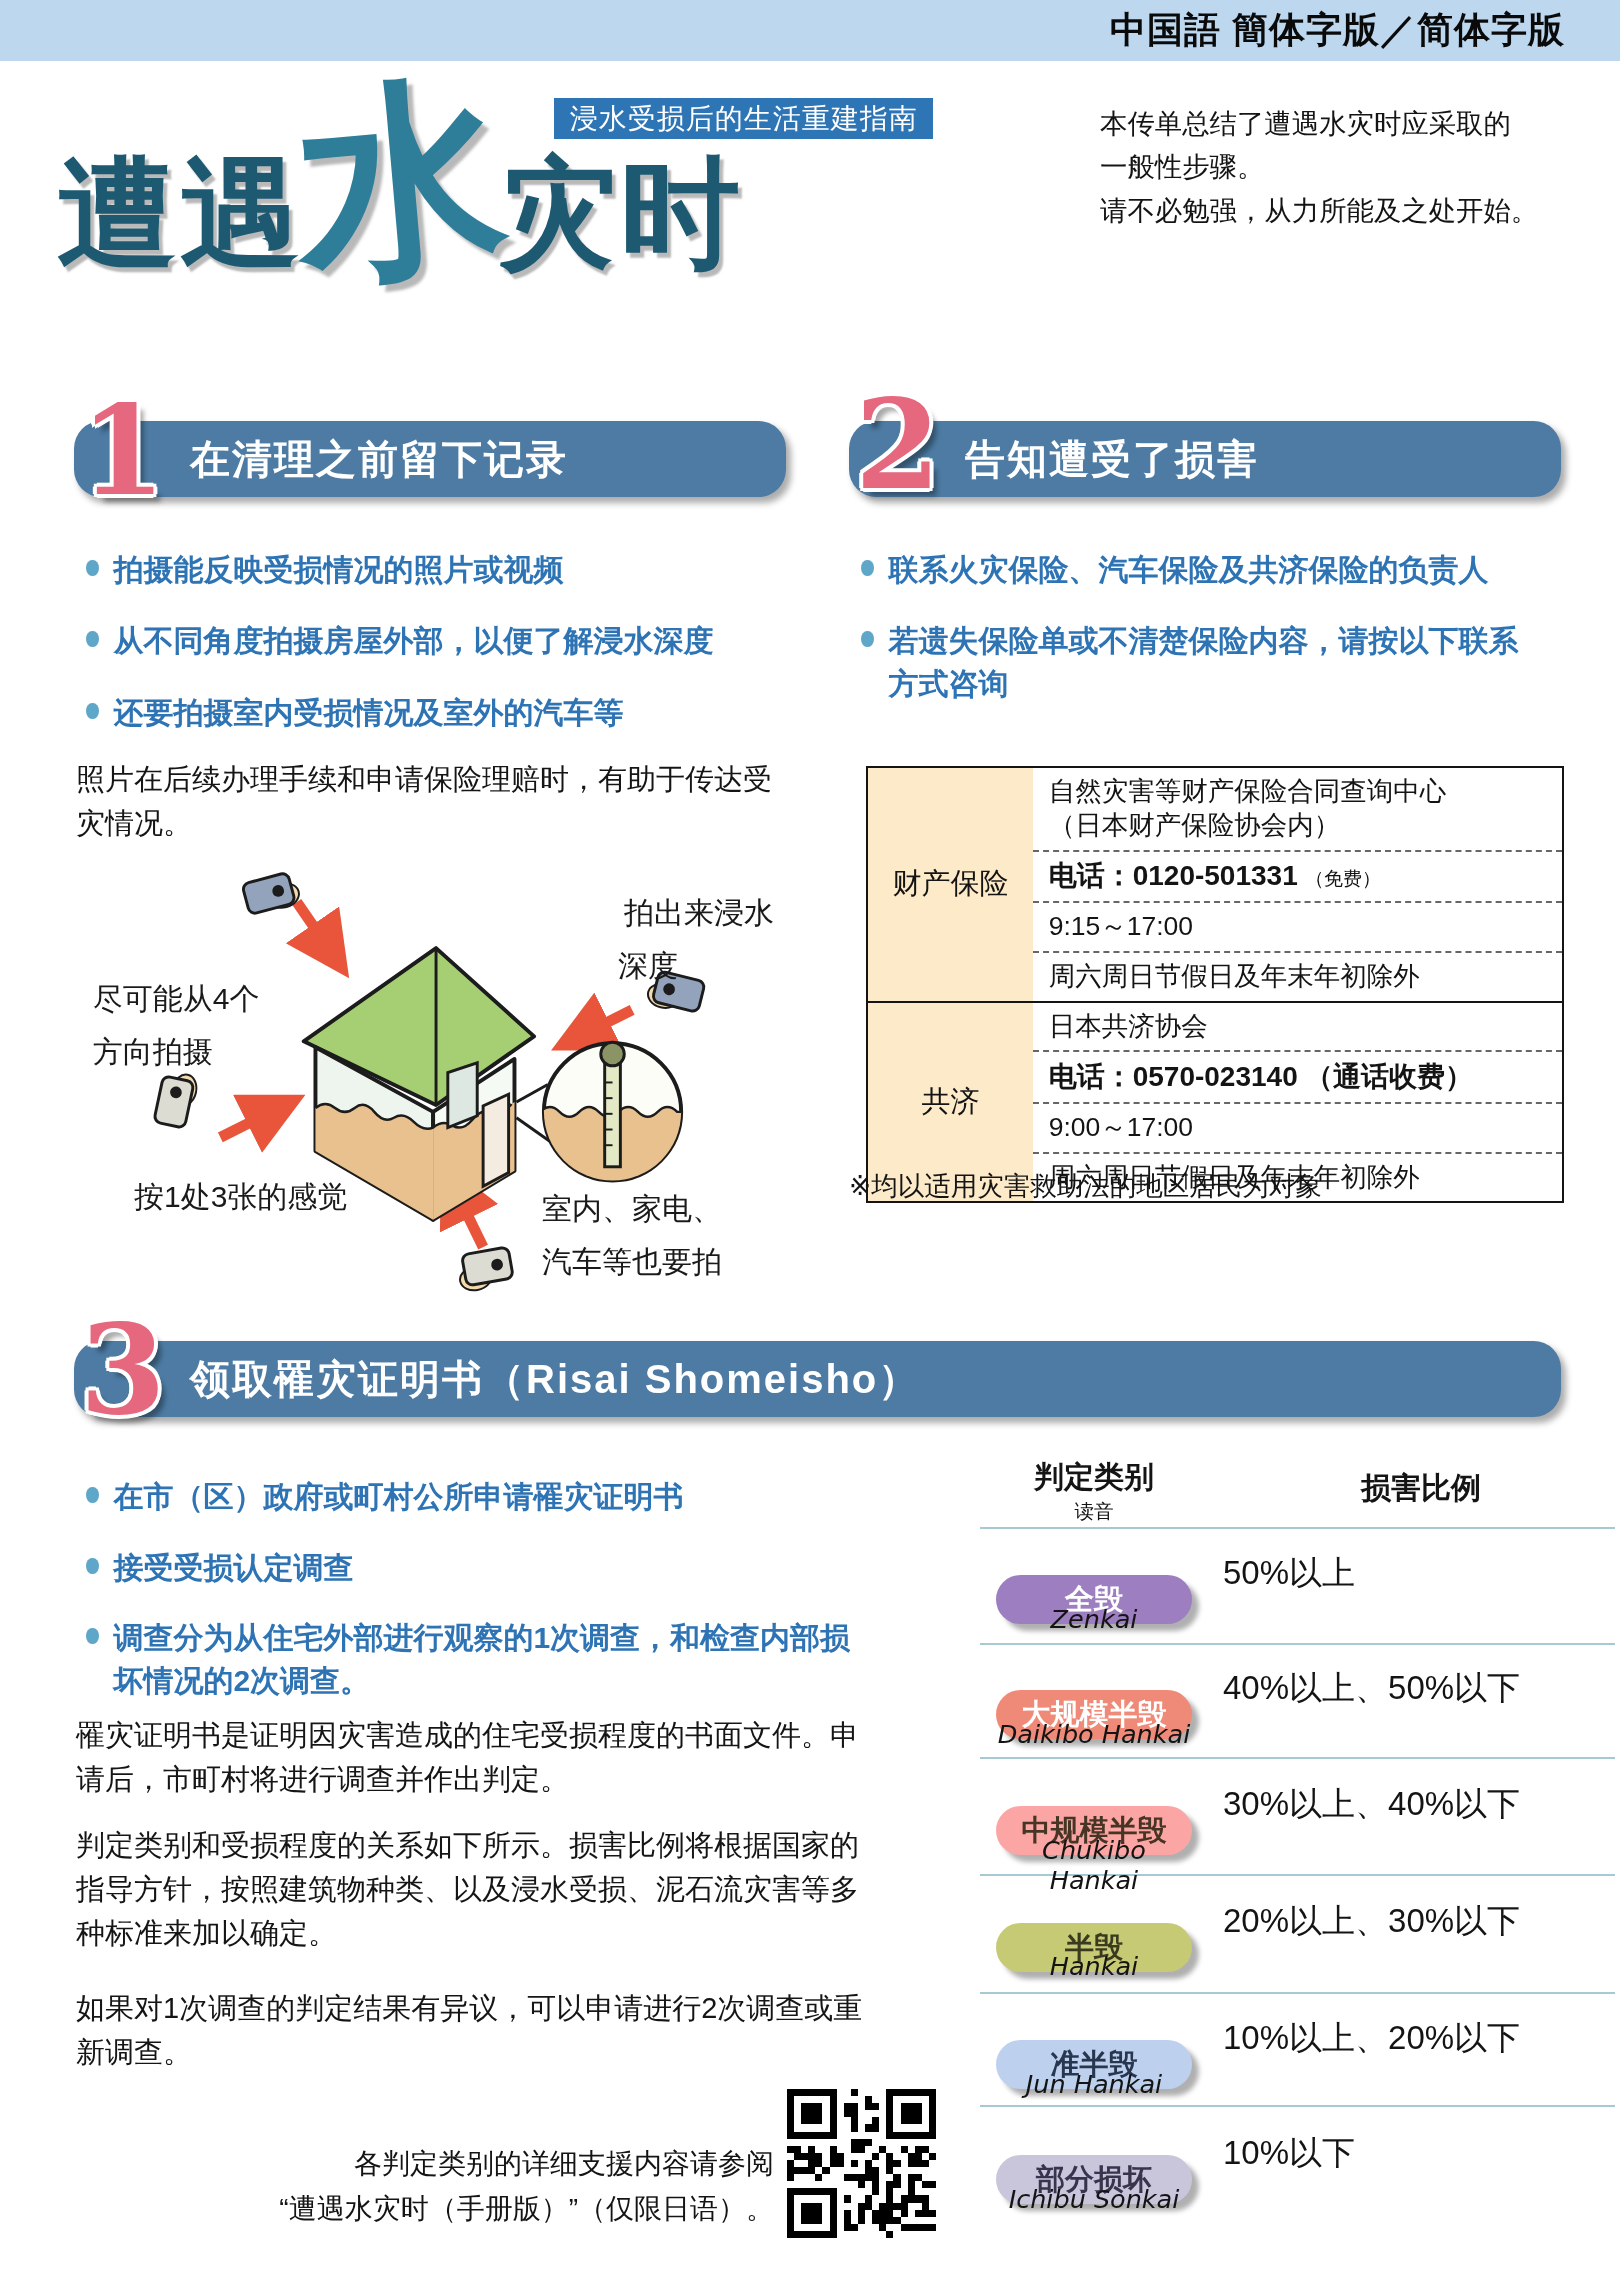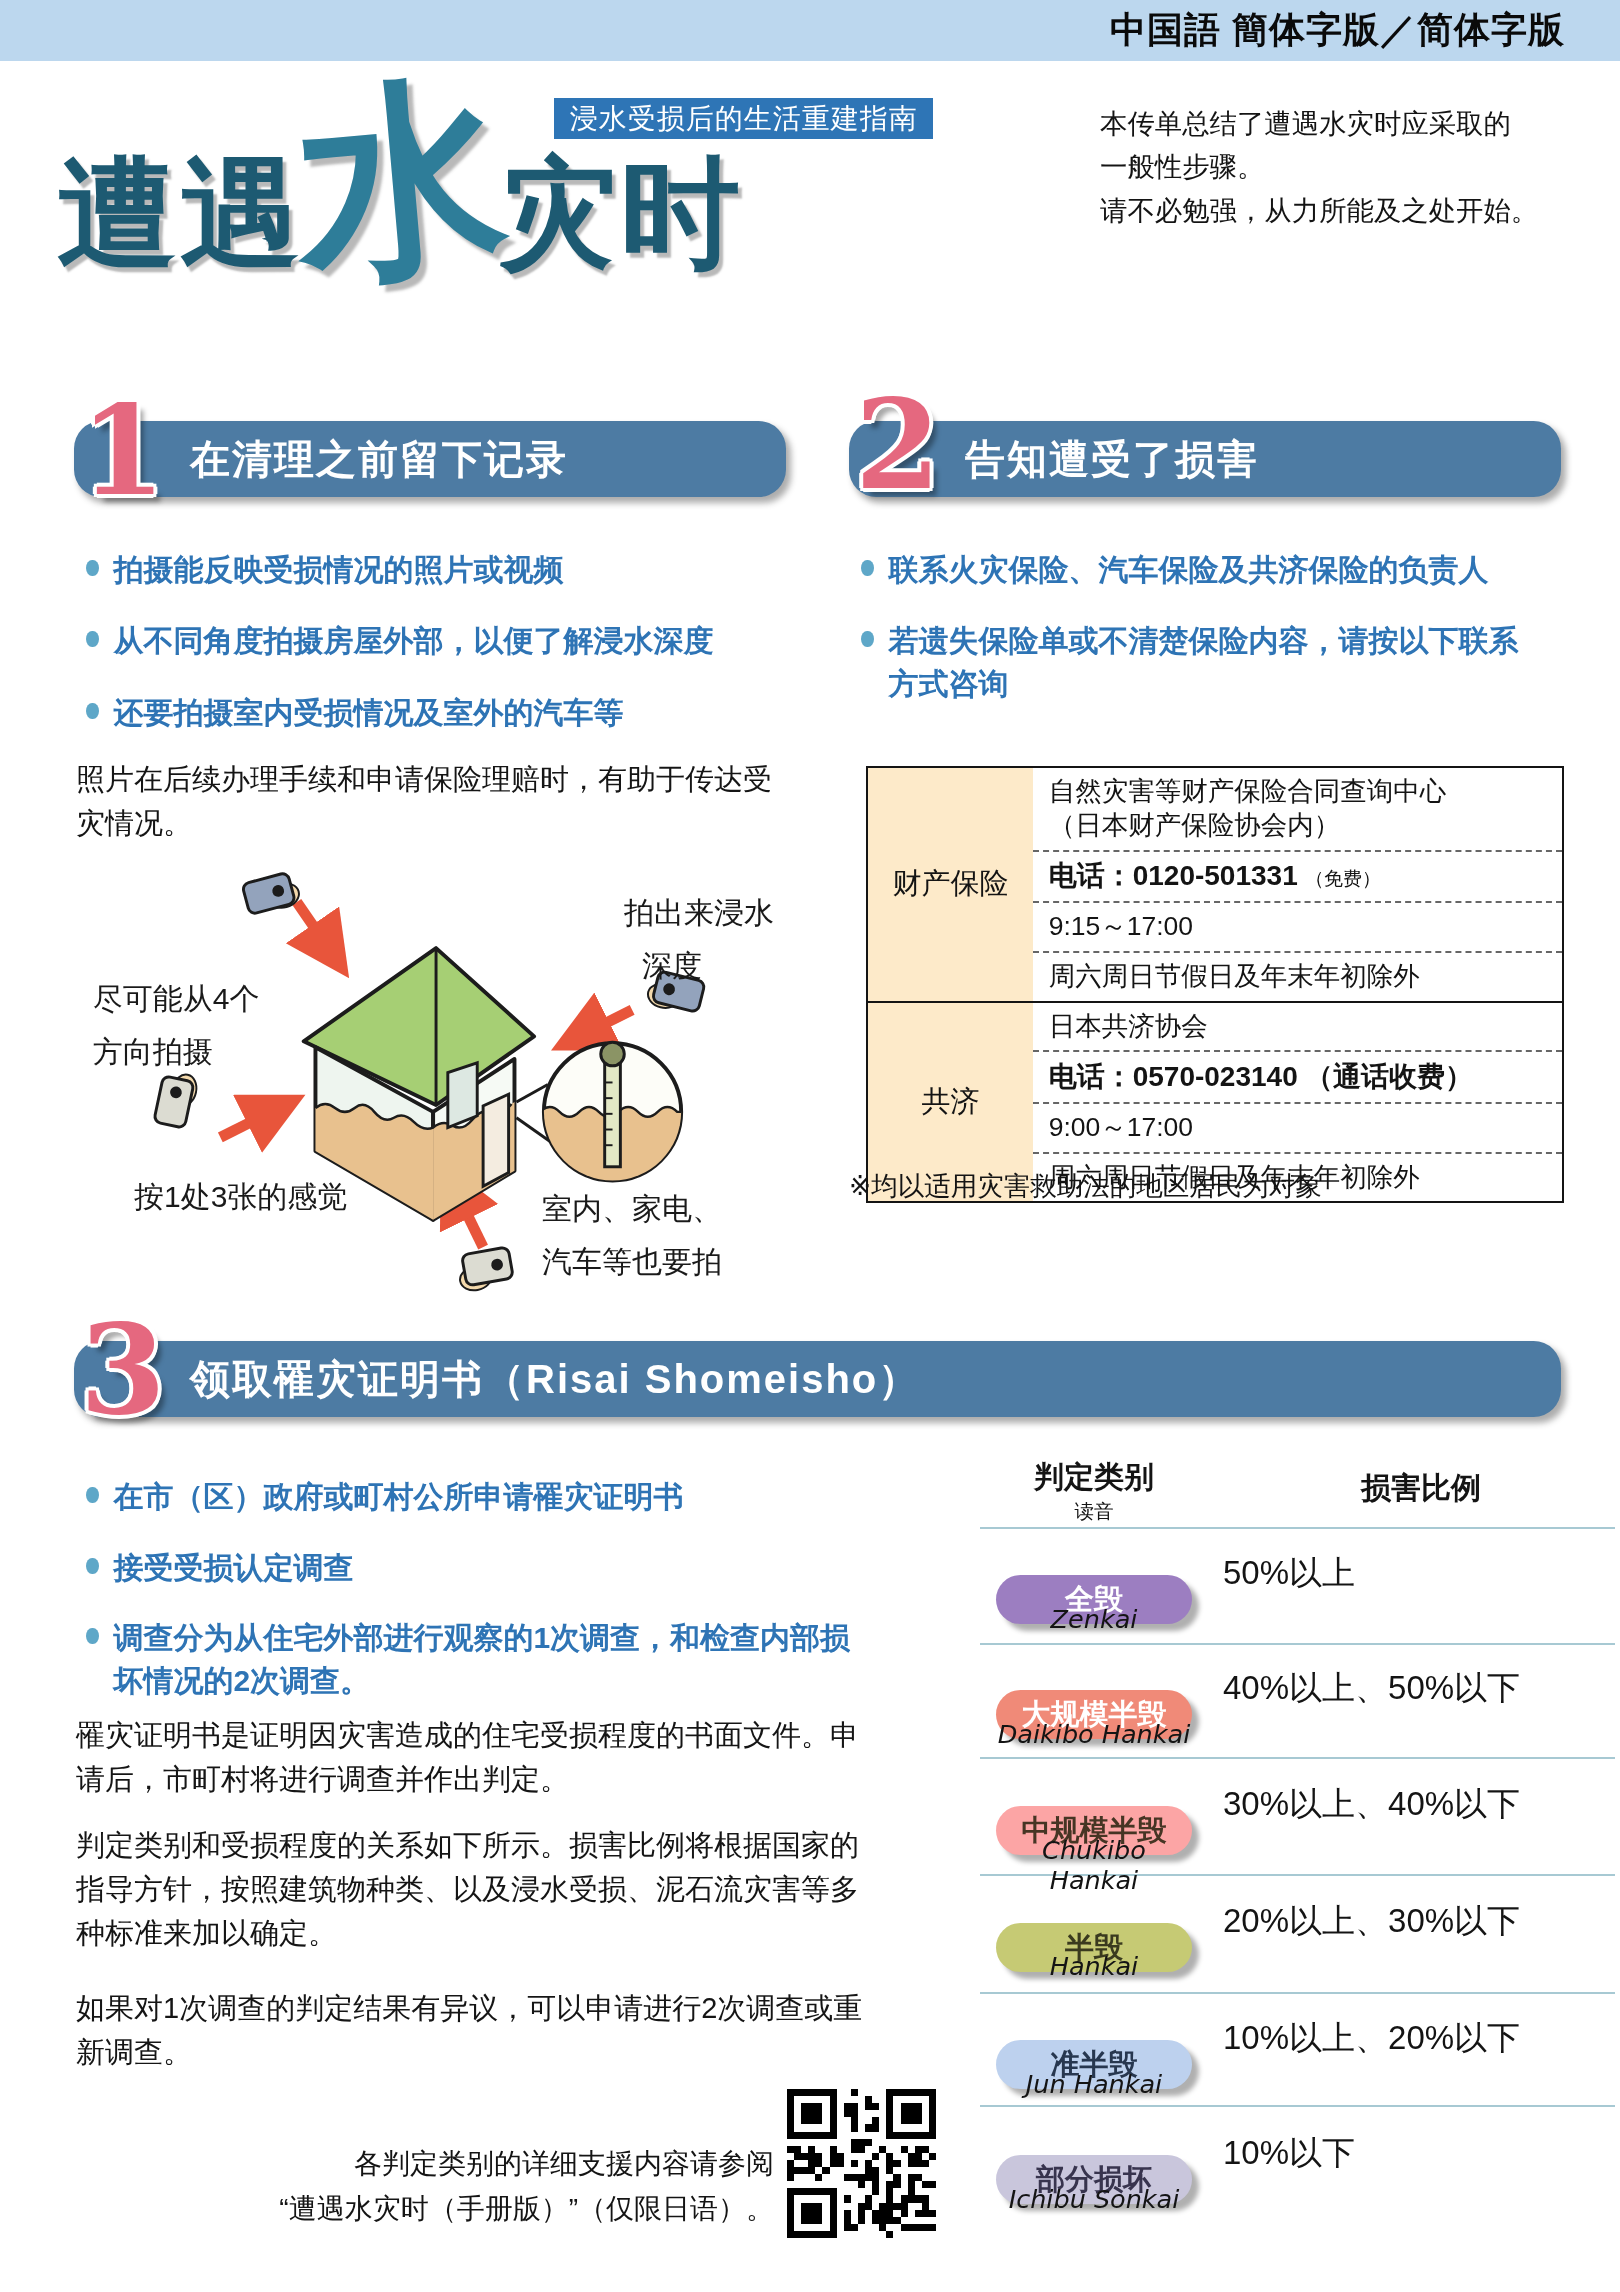--- a/index.html
+++ b/index.html
@@ -160,21 +160,21 @@
         <rect x="0" y="0" width="48" height="32" rx="7" fill="#dcdcd2" stroke="#1c1c1c" stroke-width="3"></rect>
         <circle cx="34" cy="16" r="6" fill="#1c1c1c"></circle>
       </g>
       <g transform="translate(386,408) rotate(-10)">
         <ellipse cx="10" cy="26" rx="16" ry="12" fill="#f3d9ac" stroke="#1c1c1c" stroke-width="2"></ellipse>
         <rect x="0" y="0" width="48" height="32" rx="7" fill="#dcdcd2" stroke="#1c1c1c" stroke-width="3"></rect>
         <circle cx="34" cy="16" r="6" fill="#1c1c1c"></circle>
       </g>
     </svg>
     <div class="ilabel" style="left:541px;top:39px;">拍出来浸水</div>
-    <div class="ilabel" style="left:559px;top:92px;">深度</div>
+    <div class="ilabel" style="left:535px;top:92px;">深度</div>
     <div class="ilabel" style="left:9.8px;top:125px;">尽可能从4个</div>
     <div class="ilabel" style="left:9.8px;top:178px;">方向拍摄</div>
     <div class="ilabel" style="left:51px;top:323px;">按1处3张的感觉</div>
     <div class="ilabel" style="left:459px;top:335px;">室内、家电、</div>
     <div class="ilabel" style="left:459px;top:388px;">汽车等也要拍</div>
   </div>
 
   <div class="sec-bar" style="left:849px;top:421px;width:712px;">
     <span>告知遭受了损害</span>
   </div>

